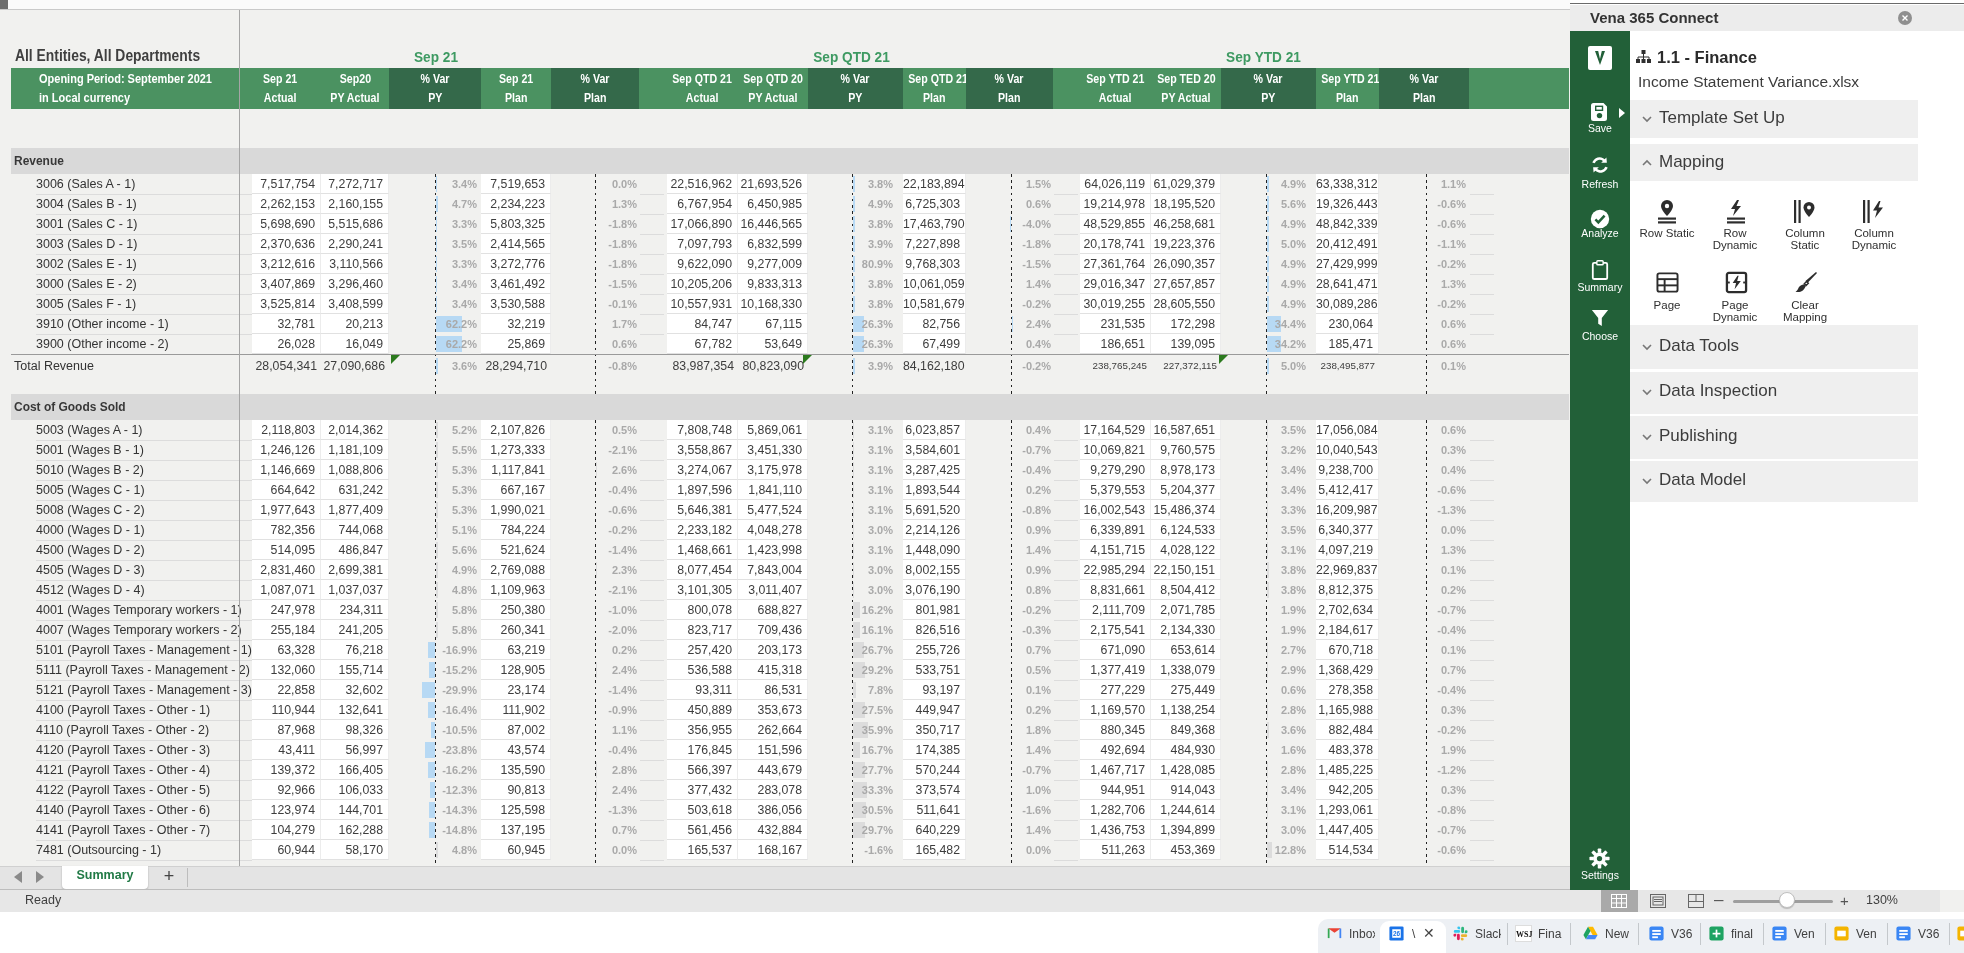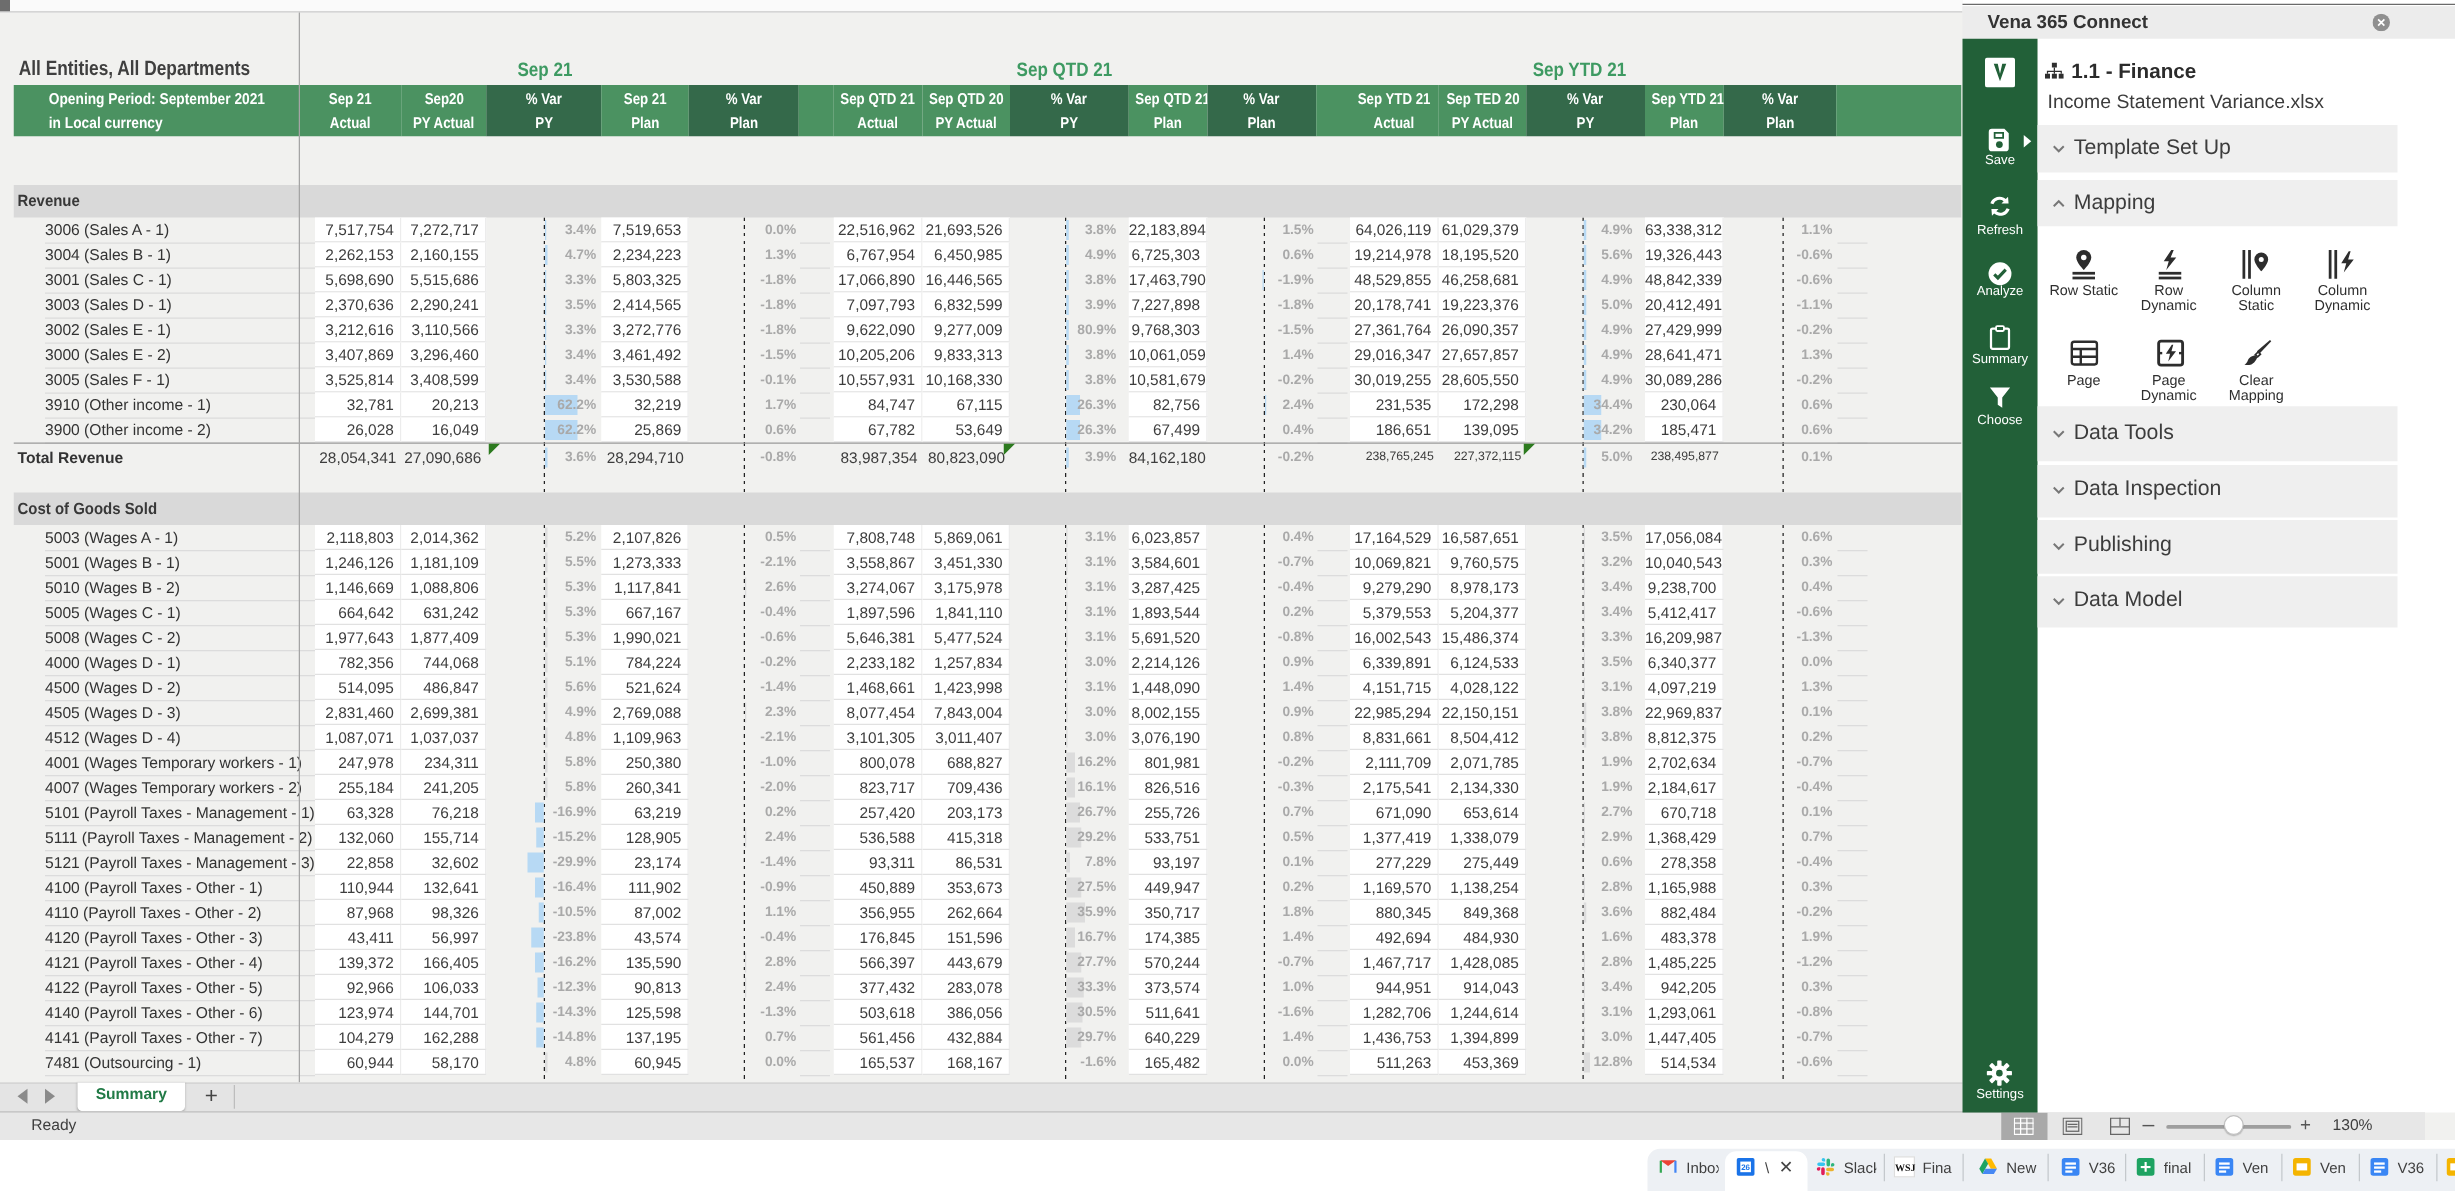--- a/index.html
+++ b/index.html
@@ -188,21 +188,21 @@
 <div class="pct" style="left:567px;top:214.0px;width:70px;height:20.0px">-1.8%</div>
 <div class="cell" style="left:667px;top:214.0px;width:71px;height:20.0px"></div>
 <div class="num" style="left:667px;top:214.0px;width:65px;height:20.0px">17,066,890</div>
 <div class="cell" style="left:738px;top:214.0px;width:70px;height:20.0px"></div>
 <div class="num" style="left:738px;top:214.0px;width:64px;height:20.0px">16,446,565</div>
 <div class="bar" style="left:853px;top:216.0px;width:2px;height:16.0px;background:#b7d9f4"></div>
 <div class="pct" style="left:823px;top:214.0px;width:70px;height:20.0px">3.8%</div>
 <div class="cell" style="left:903px;top:214.0px;width:63px;height:20.0px"></div>
 <div class="num" style="left:903px;top:214.0px;width:57px;height:20.0px">17,463,790</div>
 <div class="bar" style="left:1010px;top:216.0px;width:1px;height:16.0px;background:#b7d9f4"></div>
-<div class="pct" style="left:981px;top:214.0px;width:70px;height:20.0px">-1.9%</div>
+<div class="pct" style="left:981px;top:214.0px;width:70px;height:20.0px">-4.0%</div>
 <div class="cell" style="left:1080px;top:214.0px;width:71px;height:20.0px"></div>
 <div class="num" style="left:1080px;top:214.0px;width:65px;height:20.0px">48,529,855</div>
 <div class="cell" style="left:1151px;top:214.0px;width:70px;height:20.0px"></div>
 <div class="num" style="left:1151px;top:214.0px;width:64px;height:20.0px">46,258,681</div>
 <div class="bar" style="left:1267px;top:216.0px;width:2px;height:16.0px;background:#b7d9f4"></div>
 <div class="pct" style="left:1236px;top:214.0px;width:70px;height:20.0px">4.9%</div>
 <div class="cell" style="left:1316px;top:214.0px;width:63px;height:20.0px"></div>
 <div class="num" style="left:1316px;top:214.0px;width:57px;height:20.0px">48,842,339</div>
 <div class="pct" style="left:1396px;top:214.0px;width:70px;height:20.0px">-0.6%</div>
 <div class="rowlab" style="left:36px;top:234.0px">3003 (Sales D - 1)</div>
@@ -392,21 +392,21 @@
 <div class="cell" style="left:1080px;top:334.0px;width:71px;height:20.0px"></div>
 <div class="num" style="left:1080px;top:334.0px;width:65px;height:20.0px">186,651</div>
 <div class="cell" style="left:1151px;top:334.0px;width:70px;height:20.0px"></div>
 <div class="num" style="left:1151px;top:334.0px;width:64px;height:20.0px">139,095</div>
 <div class="bar" style="left:1267px;top:336.0px;width:14px;height:16.0px;background:#b7d9f4"></div>
 <div class="pct" style="left:1236px;top:334.0px;width:70px;height:20.0px">34.2%</div>
 <div class="cell" style="left:1316px;top:334.0px;width:63px;height:20.0px"></div>
 <div class="num" style="left:1316px;top:334.0px;width:57px;height:20.0px">185,471</div>
 <div class="pct" style="left:1396px;top:334.0px;width:70px;height:20.0px">0.6%</div>
 <div class="abs" style="left:11px;top:354px;width:1558px;height:1px;background:#9a9a9a"></div>
-<div class="rowlab" style="left:14px;top:355.5px;font-weight:bold">Total Revenue</div>
+<div class="rowlab" style="left:14px;top:355.5px;font-weight:normal">Total Revenue</div>
 <div class="num tot" style="left:252px;top:355.5px;width:65px;height:20.0px;font-size:12.3px">28,054,341</div>
 <div class="num tot" style="left:321px;top:355.5px;width:64px;height:20.0px;font-size:12.3px">27,090,686</div>
 <div class="bar" style="left:436px;top:357.5px;width:2px;height:16.0px;background:#b7d9f4"></div>
 <div class="pct" style="left:407px;top:355.5px;width:70px;height:20.0px">3.6%</div>
 <div class="num tot" style="left:481px;top:355.5px;width:66px;height:20.0px;font-size:12.3px">28,294,710</div>
 <div class="pct" style="left:567px;top:355.5px;width:70px;height:20.0px">-0.8%</div>
 <div class="num tot" style="left:667px;top:355.5px;width:67px;height:20.0px;font-size:12.3px">83,987,354</div>
 <div class="num tot" style="left:738px;top:355.5px;width:66px;height:20.0px;font-size:12.3px">80,823,090</div>
 <div class="bar" style="left:853px;top:357.5px;width:2px;height:16.0px;background:#b7d9f4"></div>
 <div class="pct" style="left:823px;top:355.5px;width:70px;height:20.0px">3.9%</div>
@@ -592,21 +592,21 @@
 <div class="cell" style="left:321px;top:520.0px;width:68px;height:20.0px"></div>
 <div class="num" style="left:321px;top:520.0px;width:62px;height:20.0px">744,068</div>
 <div class="bar" style="left:436px;top:522.0px;width:2px;height:16.0px;background:#dcdcdc"></div>
 <div class="pct" style="left:407px;top:520.0px;width:70px;height:20.0px">5.1%</div>
 <div class="cell" style="left:481px;top:520.0px;width:70px;height:20.0px"></div>
 <div class="num" style="left:481px;top:520.0px;width:64px;height:20.0px">784,224</div>
 <div class="pct" style="left:567px;top:520.0px;width:70px;height:20.0px">-0.2%</div>
 <div class="cell" style="left:667px;top:520.0px;width:71px;height:20.0px"></div>
 <div class="num" style="left:667px;top:520.0px;width:65px;height:20.0px">2,233,182</div>
 <div class="cell" style="left:738px;top:520.0px;width:70px;height:20.0px"></div>
-<div class="num" style="left:738px;top:520.0px;width:64px;height:20.0px">1,257,834</div>
+<div class="num" style="left:738px;top:520.0px;width:64px;height:20.0px">4,048,278</div>
 <div class="bar" style="left:853px;top:522.0px;width:1px;height:16.0px;background:#dcdcdc"></div>
 <div class="pct" style="left:823px;top:520.0px;width:70px;height:20.0px">3.0%</div>
 <div class="cell" style="left:903px;top:520.0px;width:63px;height:20.0px"></div>
 <div class="num" style="left:903px;top:520.0px;width:57px;height:20.0px">2,214,126</div>
 <div class="pct" style="left:981px;top:520.0px;width:70px;height:20.0px">0.9%</div>
 <div class="cell" style="left:1080px;top:520.0px;width:71px;height:20.0px"></div>
 <div class="num" style="left:1080px;top:520.0px;width:65px;height:20.0px">6,339,891</div>
 <div class="cell" style="left:1151px;top:520.0px;width:70px;height:20.0px"></div>
 <div class="num" style="left:1151px;top:520.0px;width:64px;height:20.0px">6,124,533</div>
 <div class="bar" style="left:1267px;top:522.0px;width:1px;height:16.0px;background:#dcdcdc"></div>

